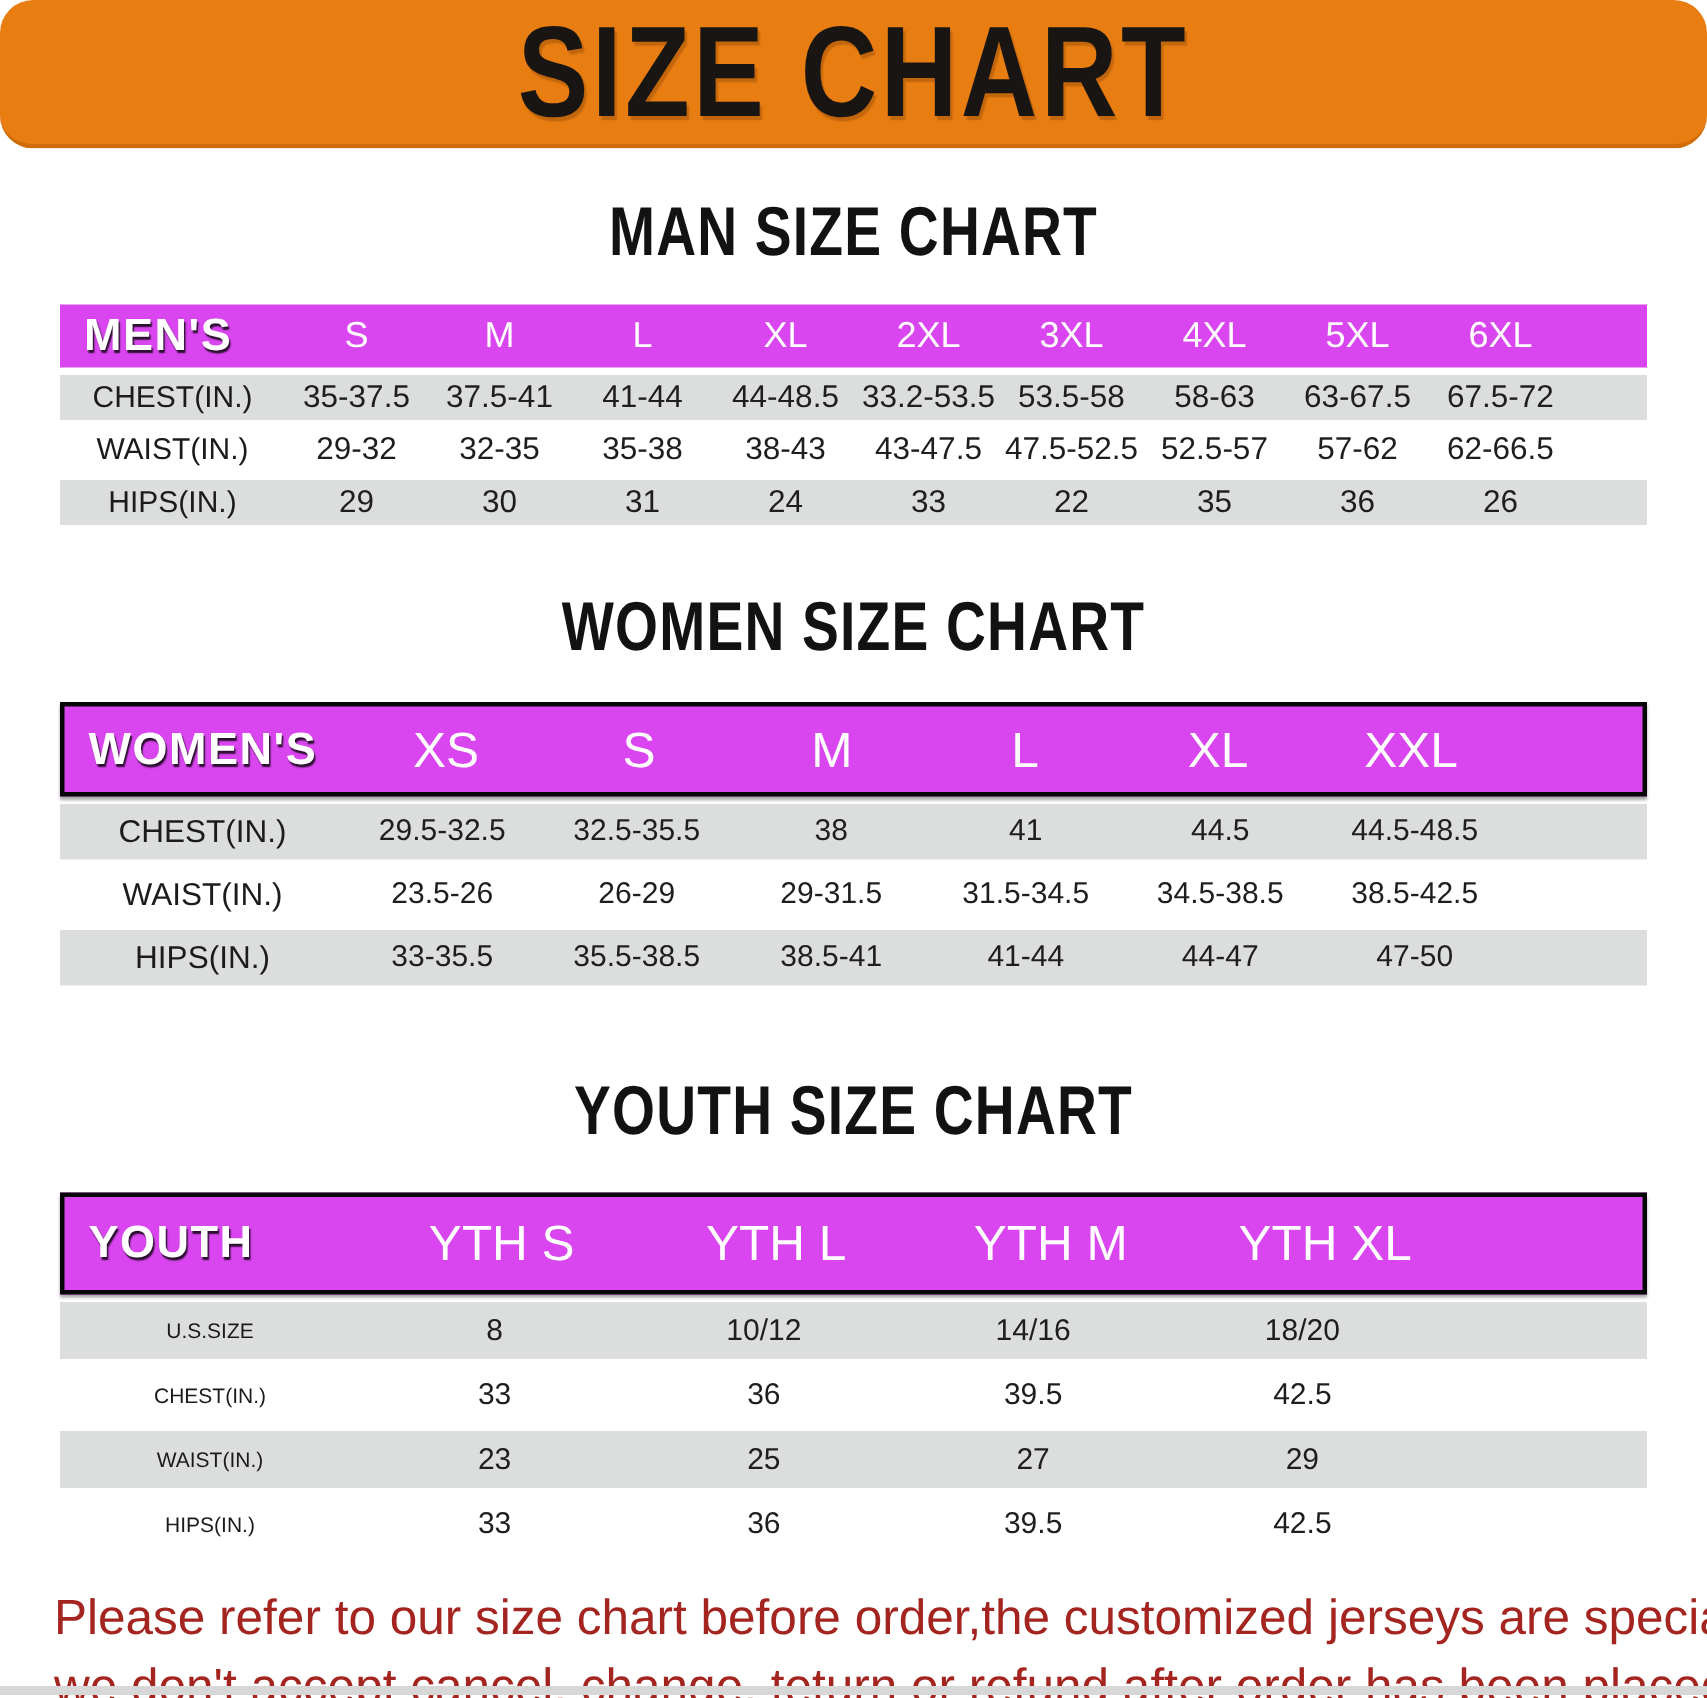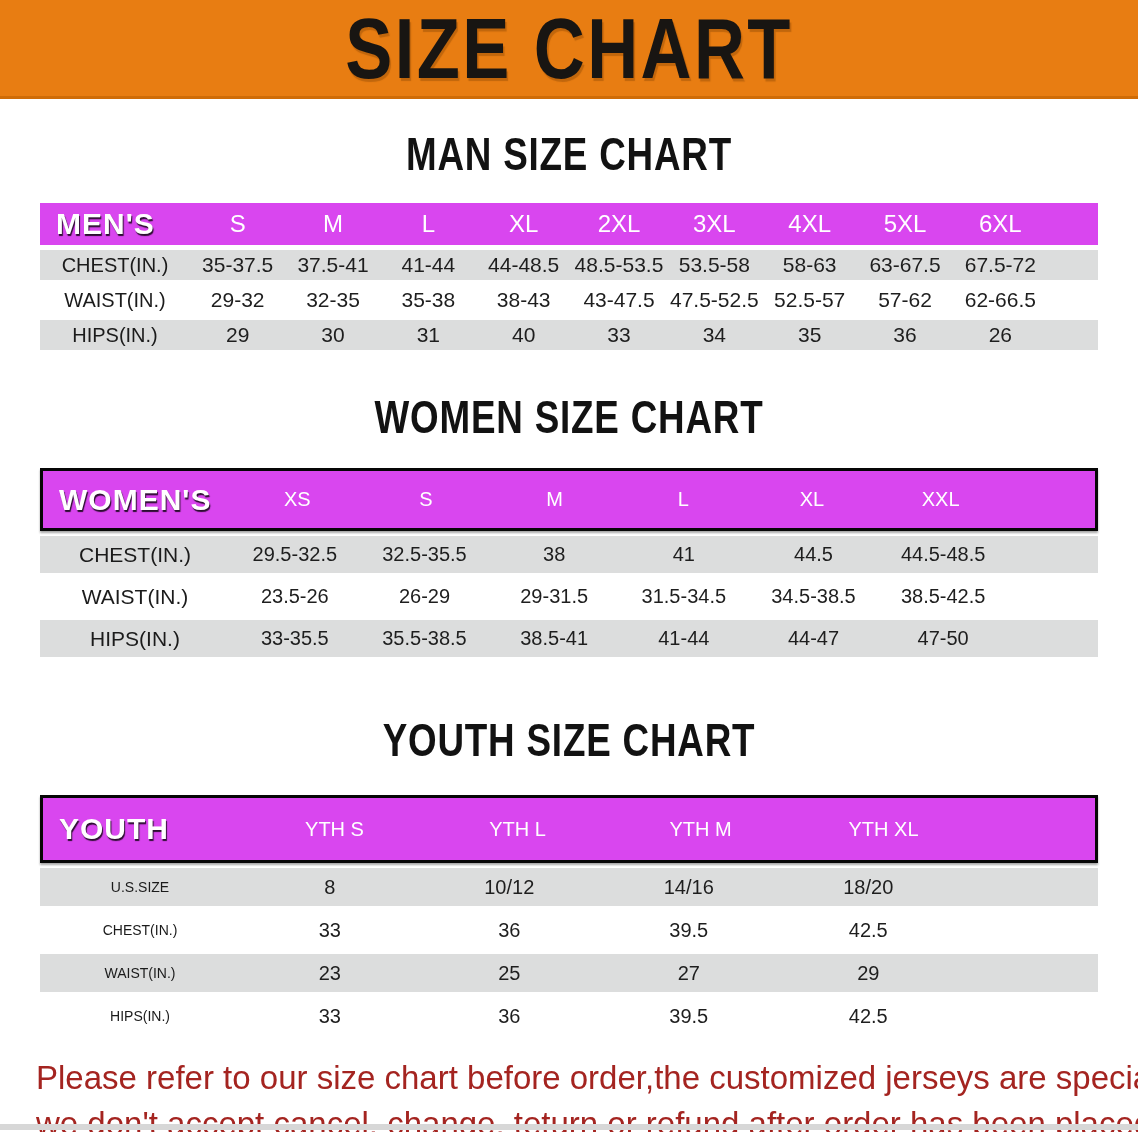--- a/index.html
+++ b/index.html
@@ -8,21 +8,21 @@
     background: #ffffff;
     font-family: "Liberation Sans", sans-serif;
     overflow: hidden;
     position: relative;
   }
   
   .banner {
     height: 96px;
     background: #E87D12;
     border-bottom: 3px solid #cf6c07;
-    display: flex; align-items: center; justify-content: center;
+    display: flex; align-items: center; justify-content: center; border-radius: 22px;
   }
   .banner-title {
     font-size: 86px; font-weight: bold; color: #181512;
     transform: scaleX(0.82); transform-origin: 50% 50%;
     letter-spacing: 3px; line-height: 1;
     text-shadow: 2px 3px 1px rgba(120,60,0,0.35);
     white-space: nowrap;
   }
   
   .sec-heading {
@@ -51,21 +51,21 @@
                   border: 3px solid #060606; box-shadow: 0 2px 2px rgba(0,0,0,0.35); }
   .t-youth .hdr { height: 68px; grid-template-columns: 200px repeat(4, 1fr); padding-right: 120px;
                   border: 3px solid #060606; box-shadow: 0 2px 2px rgba(0,0,0,0.35); margin-top: 32px; }
 
   .hdr-label {
     font-weight: bold; font-size: 30px; padding-left: 16px;
     letter-spacing: 1px; white-space: nowrap;
     text-shadow: 1px 2px 1px rgba(0,0,0,0.8);
   }
   .hcell { text-align: center; font-size: 24px; white-space: nowrap; }
-  .t-women .hcell, .t-youth .hcell { font-size: 20px; }
+  .t-women .hcell, .t-youth .hcell { font-size: 33px; }
 
   .rows { display: flex; flex-direction: column; gap: 5px; margin-top: 5px; }
   .row {
     display: grid; align-items: center; box-sizing: border-box;
   }
   .t-man   .row { height: 30px; grid-template-columns: 150px repeat(9, 1fr); padding-right: 50px; }
   .t-women .row { height: 37px; grid-template-columns: 190px repeat(6, 1fr); padding-right: 90px; }
   .t-youth .row { height: 38px; grid-template-columns: 200px repeat(4, 1fr); padding-right: 140px; }
   .row.stripe { background: #dcdddd; }
   .row.plain  { background: #ffffff; }
@@ -111,21 +111,21 @@
     <div class="hcell">5XL</div>
     <div class="hcell">6XL</div>
   </div>
   <div class="rows">
     <div class="row stripe">
       <div class="rlabel">CHEST(IN.)</div>
       <div class="cell">35-37.5</div>
       <div class="cell">37.5-41</div>
       <div class="cell">41-44</div>
       <div class="cell">44-48.5</div>
-      <div class="cell">48.5-53.5</div>
+      <div class="cell">33.2-53.5</div>
       <div class="cell">53.5-58</div>
       <div class="cell">58-63</div>
       <div class="cell">63-67.5</div>
       <div class="cell">67.5-72</div>
     </div>
     <div class="row plain">
       <div class="rlabel">WAIST(IN.)</div>
       <div class="cell">29-32</div>
       <div class="cell">32-35</div>
       <div class="cell">35-38</div>
@@ -134,23 +134,23 @@
       <div class="cell">47.5-52.5</div>
       <div class="cell">52.5-57</div>
       <div class="cell">57-62</div>
       <div class="cell">62-66.5</div>
     </div>
     <div class="row stripe">
       <div class="rlabel">HIPS(IN.)</div>
       <div class="cell">29</div>
       <div class="cell">30</div>
       <div class="cell">31</div>
-      <div class="cell">40</div>
+      <div class="cell">24</div>
       <div class="cell">33</div>
-      <div class="cell">34</div>
+      <div class="cell">22</div>
       <div class="cell">35</div>
       <div class="cell">36</div>
       <div class="cell">26</div>
     </div>
   </div>
 </div>
 
 <h2 class="sec-heading h-women">WOMEN SIZE CHART</h2>
 
 <div class="tbl t-women">

